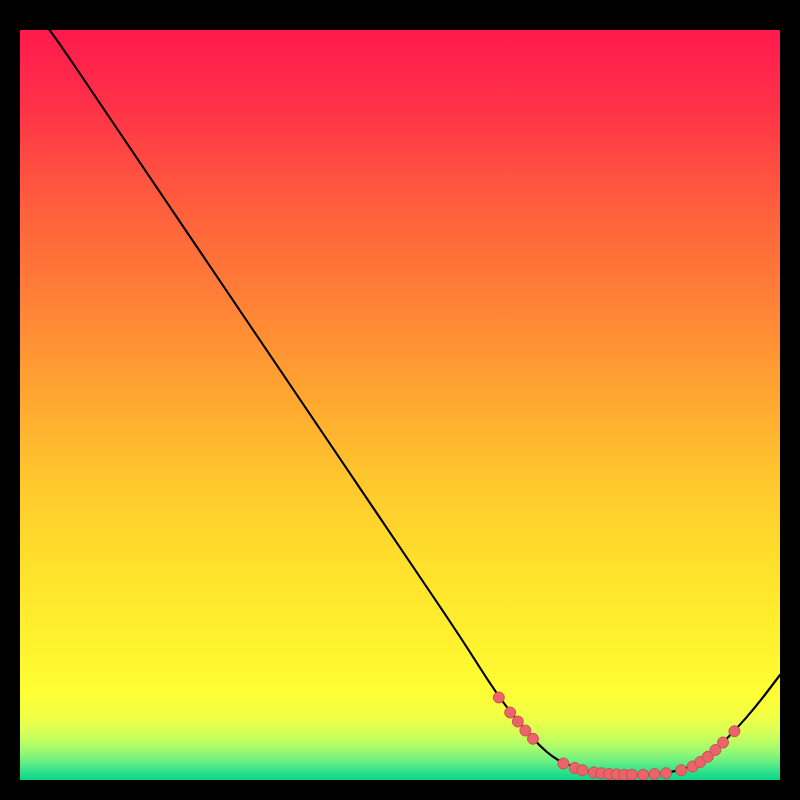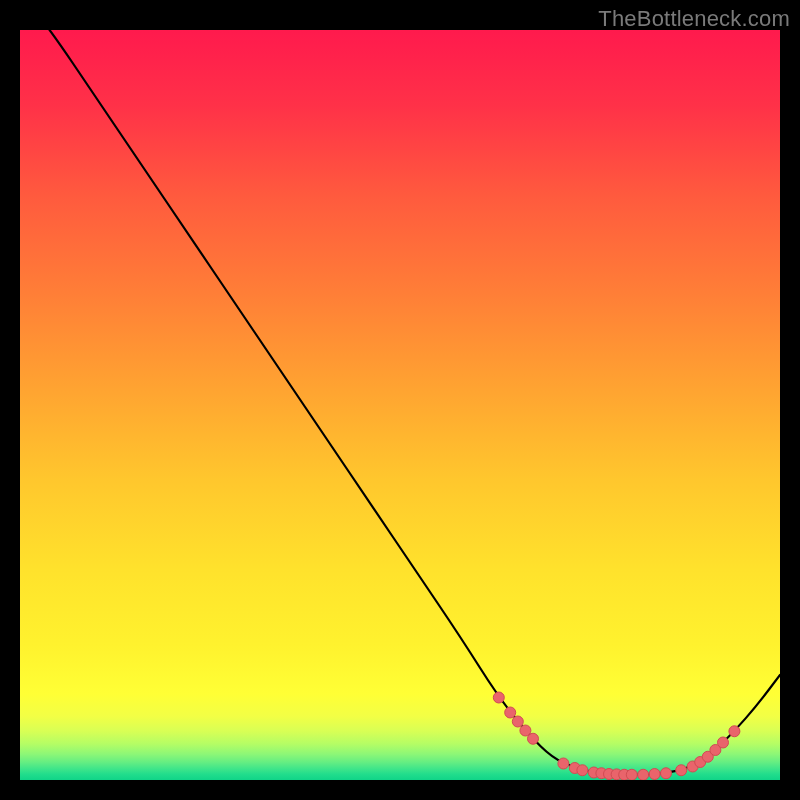--- a/index.html
+++ b/index.html
@@ -36,21 +36,20 @@
     overflow: hidden;
   }
   svg {
     display: block;
   }
 </style>
 </head>
 <body>
 <div class="container">
 
-  <div class="watermark">TheBottleneck.com</div>
 
   <div class="plot-area">
     <svg id="chart-svg" width="760" height="750" viewBox="0 0 760 750">
       <defs>
         <linearGradient id="bg-grad" x1="0" y1="0" x2="0" y2="1">
         <stop offset="0.00%" stop-color="#ff1a4d"></stop>
             <stop offset="10.00%" stop-color="#ff3148"></stop>
             <stop offset="22.00%" stop-color="#ff5a3e"></stop>
             <stop offset="35.00%" stop-color="#ff7e37"></stop>
             <stop offset="48.00%" stop-color="#ffa431"></stop>

